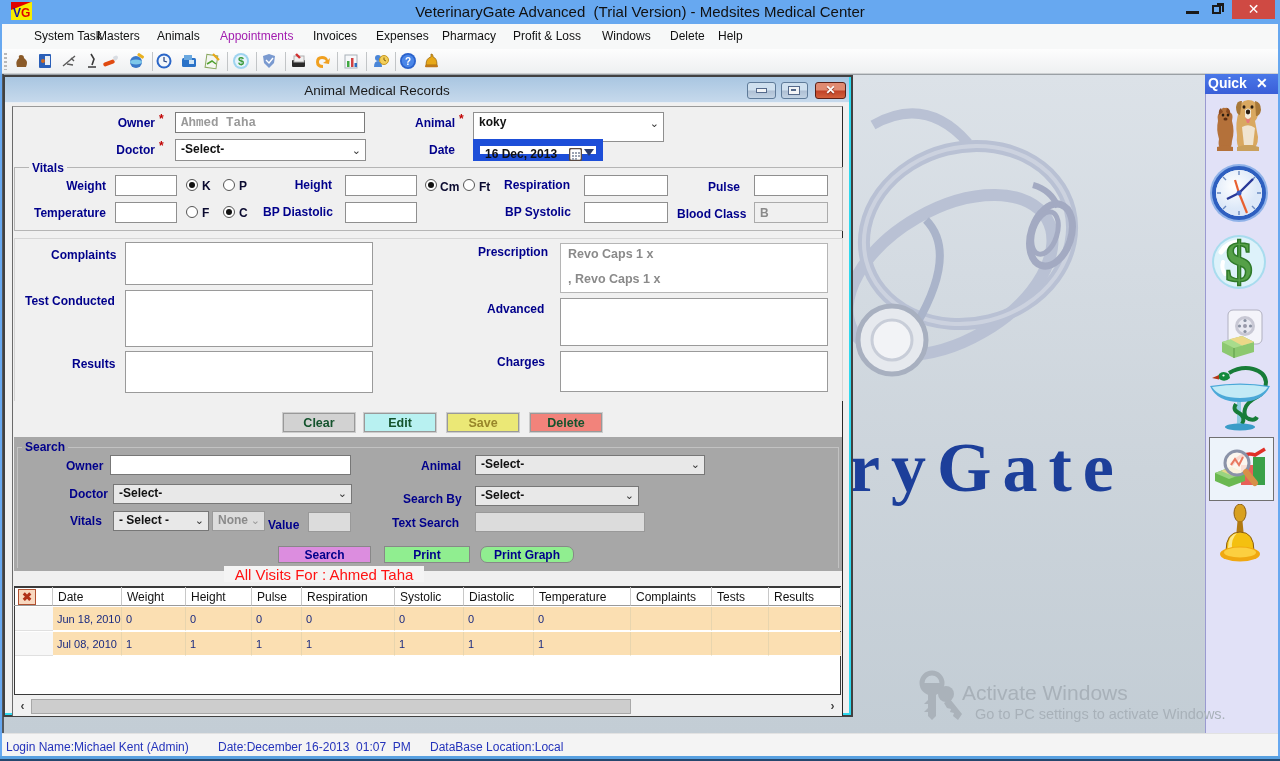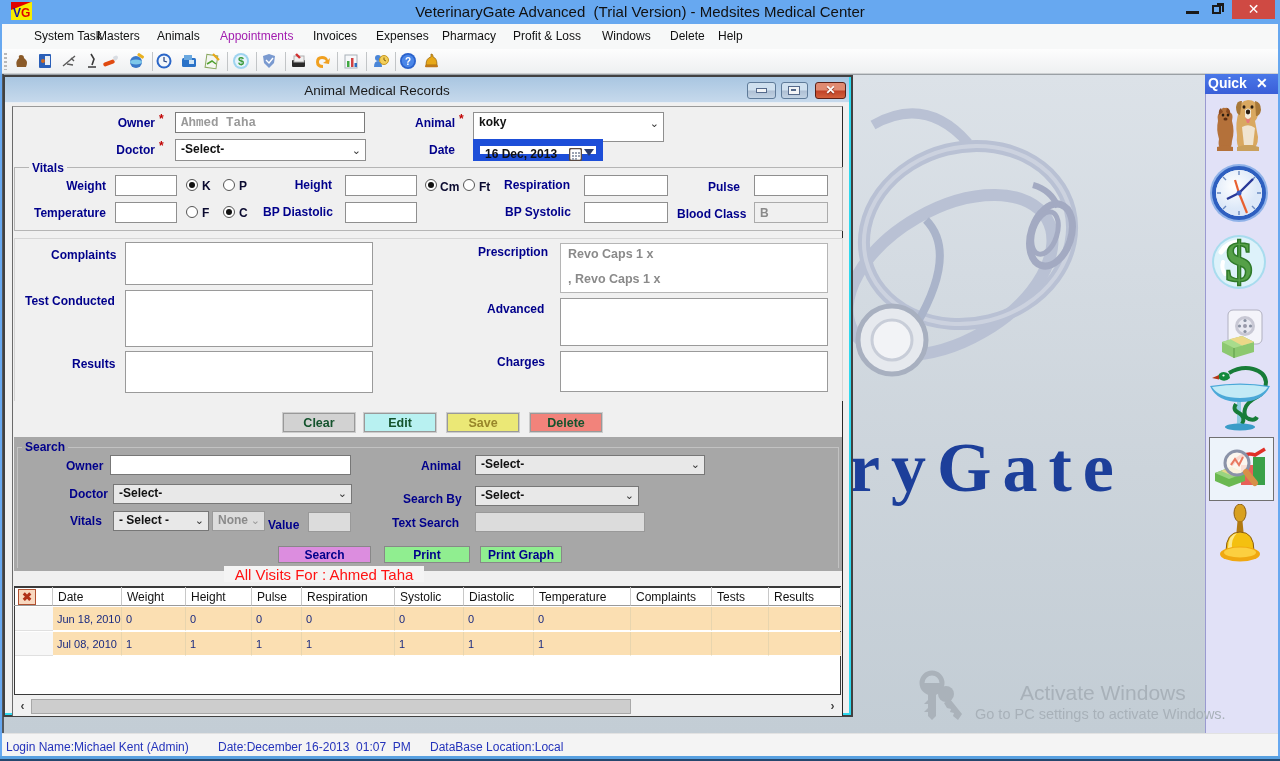--- a/index.html
+++ b/index.html
@@ -158,21 +158,21 @@
 
 <svg class="abs" style="left:915px;top:670px;z-index:60;" width="52" height="56" viewBox="0 0 52 56">
   <g fill="none" stroke="#aab2ba" stroke-width="5">
     <circle cx="17" cy="13" r="10"></circle>
   </g>
   <path d="M 9 13 L 25 13 L 25 20 L 9 20 Z" fill="#aab2ba"></path>
   <path d="M 13 20 L 21 20 L 21 46 L 17 50 L 13 46 L 13 42 L 9 42 L 13 38 L 13 34 L 9 34 L 13 30 Z" fill="#aab2ba"></path>
   <circle cx="31" cy="24" r="8" fill="#aab2ba"></circle>
   <path d="M 35 29 L 47 44 L 43 50 L 38 46 L 39 43 L 35 42 L 36 39 L 32 38 L 29 33 Z" fill="#aab2ba"></path>
 </svg>
-<div class="abs" style="left:1020px;top:681px;font-size:21px;color:#a8b1b9;z-index:60;">Activate Windows</div>
+<div class="abs" style="left:962px;top:681px;font-size:21px;color:#a8b1b9;z-index:60;">Activate Windows</div>
 <div class="abs" style="left:975px;top:706px;font-size:14.5px;color:#a8b1b9;z-index:60;">Go to PC settings to activate Windows.</div>
 
 <div class="abs" style="left:1205px;top:74px;width:75px;height:659px;background:#e1e1f7;border-left:1px solid #9a9ad0;"></div>
 <div class="abs" style="left:1205px;top:74px;width:75px;height:20px;background:linear-gradient(180deg,#4a78e8,#3a5ed8);"></div>
 <div class="abs" style="left:1208px;top:75px;font-size:14px;font-weight:bold;color:#fff;">Quick</div>
 <div class="abs" style="left:1256px;top:75px;font-size:14px;font-weight:bold;color:#fff;">✕</div>
 <div id="quick-icons">
 <svg style="position:absolute;left:1212px;top:95px;" width="56" height="58" viewBox="0 0 56 58">
   <path d="M27 16 Q27 6 36 5 Q45 5 46 14 Q47 22 43 26 L46 42 Q46 52 40 55 L28 55 Q24 50 25 40 Q23 28 27 16 Z" fill="#d9a860"></path>
   <path d="M30 6 Q25 5 24 12 Q24 19 28 20 Z" fill="#a87838"></path>
@@ -413,21 +413,21 @@
     <span class="tx" style="top:1px;">None</span>
     <span class="ar" style="top:2px;color:#999;">⌄</span>
   </div>
 <div class="lbl" style="left:268px;top:518px;">Value</div>
 <div class="inp" style="left:308px;top:512px;width:43px;height:20px;background:#dcdcdc;border-color:#999;"></div>
 <div class="lbl" style="left:392px;top:516px;">Text Search</div>
 <div class="inp" style="left:475px;top:512px;width:170px;height:20px;background:#dcdcdc;border-color:#999;"></div>
 
 <div class="sbtn" style="left:278px;top:546px;width:93px;height:17px;line-height:16px;background:#dc8ddf;">Search</div>
 <div class="sbtn" style="left:384px;top:546px;width:86px;height:17px;line-height:16px;background:#90ee90;">Print</div>
-<div class="sbtn" style="left:480px;top:546px;width:82px;height:17px;line-height:16px;background:#90ee90;">Print Graph</div>
+<div class="sbtn" style="left:480px;top:546px;width:94px;height:17px;line-height:16px;background:#90ee90;border-radius:7px;">Print Graph</div>
 
 <div class="abs" style="left:224px;top:566px;width:200px;height:16px;background:#f4f4f4;color:#ff1212;font-size:15px;text-align:center;">All Visits For : Ahmed Taha</div>
 
 <div id="grid">
     <div class="abs" style="left:14px;top:586px;width:827px;height:109px;background:#fff;border:1px solid #3a3a3a;border-top:2px solid #3a3a3a;"></div>
     <div class="abs" style="left:14px;top:587px;width:39px;height:19px;border-right:1px solid #c8c8c8;border-bottom:1px solid #9a9a9a;font-size:12px;color:#111;padding:3px 0 0 5px;white-space:nowrap;overflow:hidden;"></div>
     <div class="abs" style="left:53px;top:587px;width:69px;height:19px;border-right:1px solid #c8c8c8;border-bottom:1px solid #9a9a9a;font-size:12px;color:#111;padding:3px 0 0 5px;white-space:nowrap;overflow:hidden;">Date</div>
     <div class="abs" style="left:122px;top:587px;width:64px;height:19px;border-right:1px solid #c8c8c8;border-bottom:1px solid #9a9a9a;font-size:12px;color:#111;padding:3px 0 0 5px;white-space:nowrap;overflow:hidden;">Weight</div>
     <div class="abs" style="left:186px;top:587px;width:66px;height:19px;border-right:1px solid #c8c8c8;border-bottom:1px solid #9a9a9a;font-size:12px;color:#111;padding:3px 0 0 5px;white-space:nowrap;overflow:hidden;">Height</div>
     <div class="abs" style="left:252px;top:587px;width:50px;height:19px;border-right:1px solid #c8c8c8;border-bottom:1px solid #9a9a9a;font-size:12px;color:#111;padding:3px 0 0 5px;white-space:nowrap;overflow:hidden;">Pulse</div>

